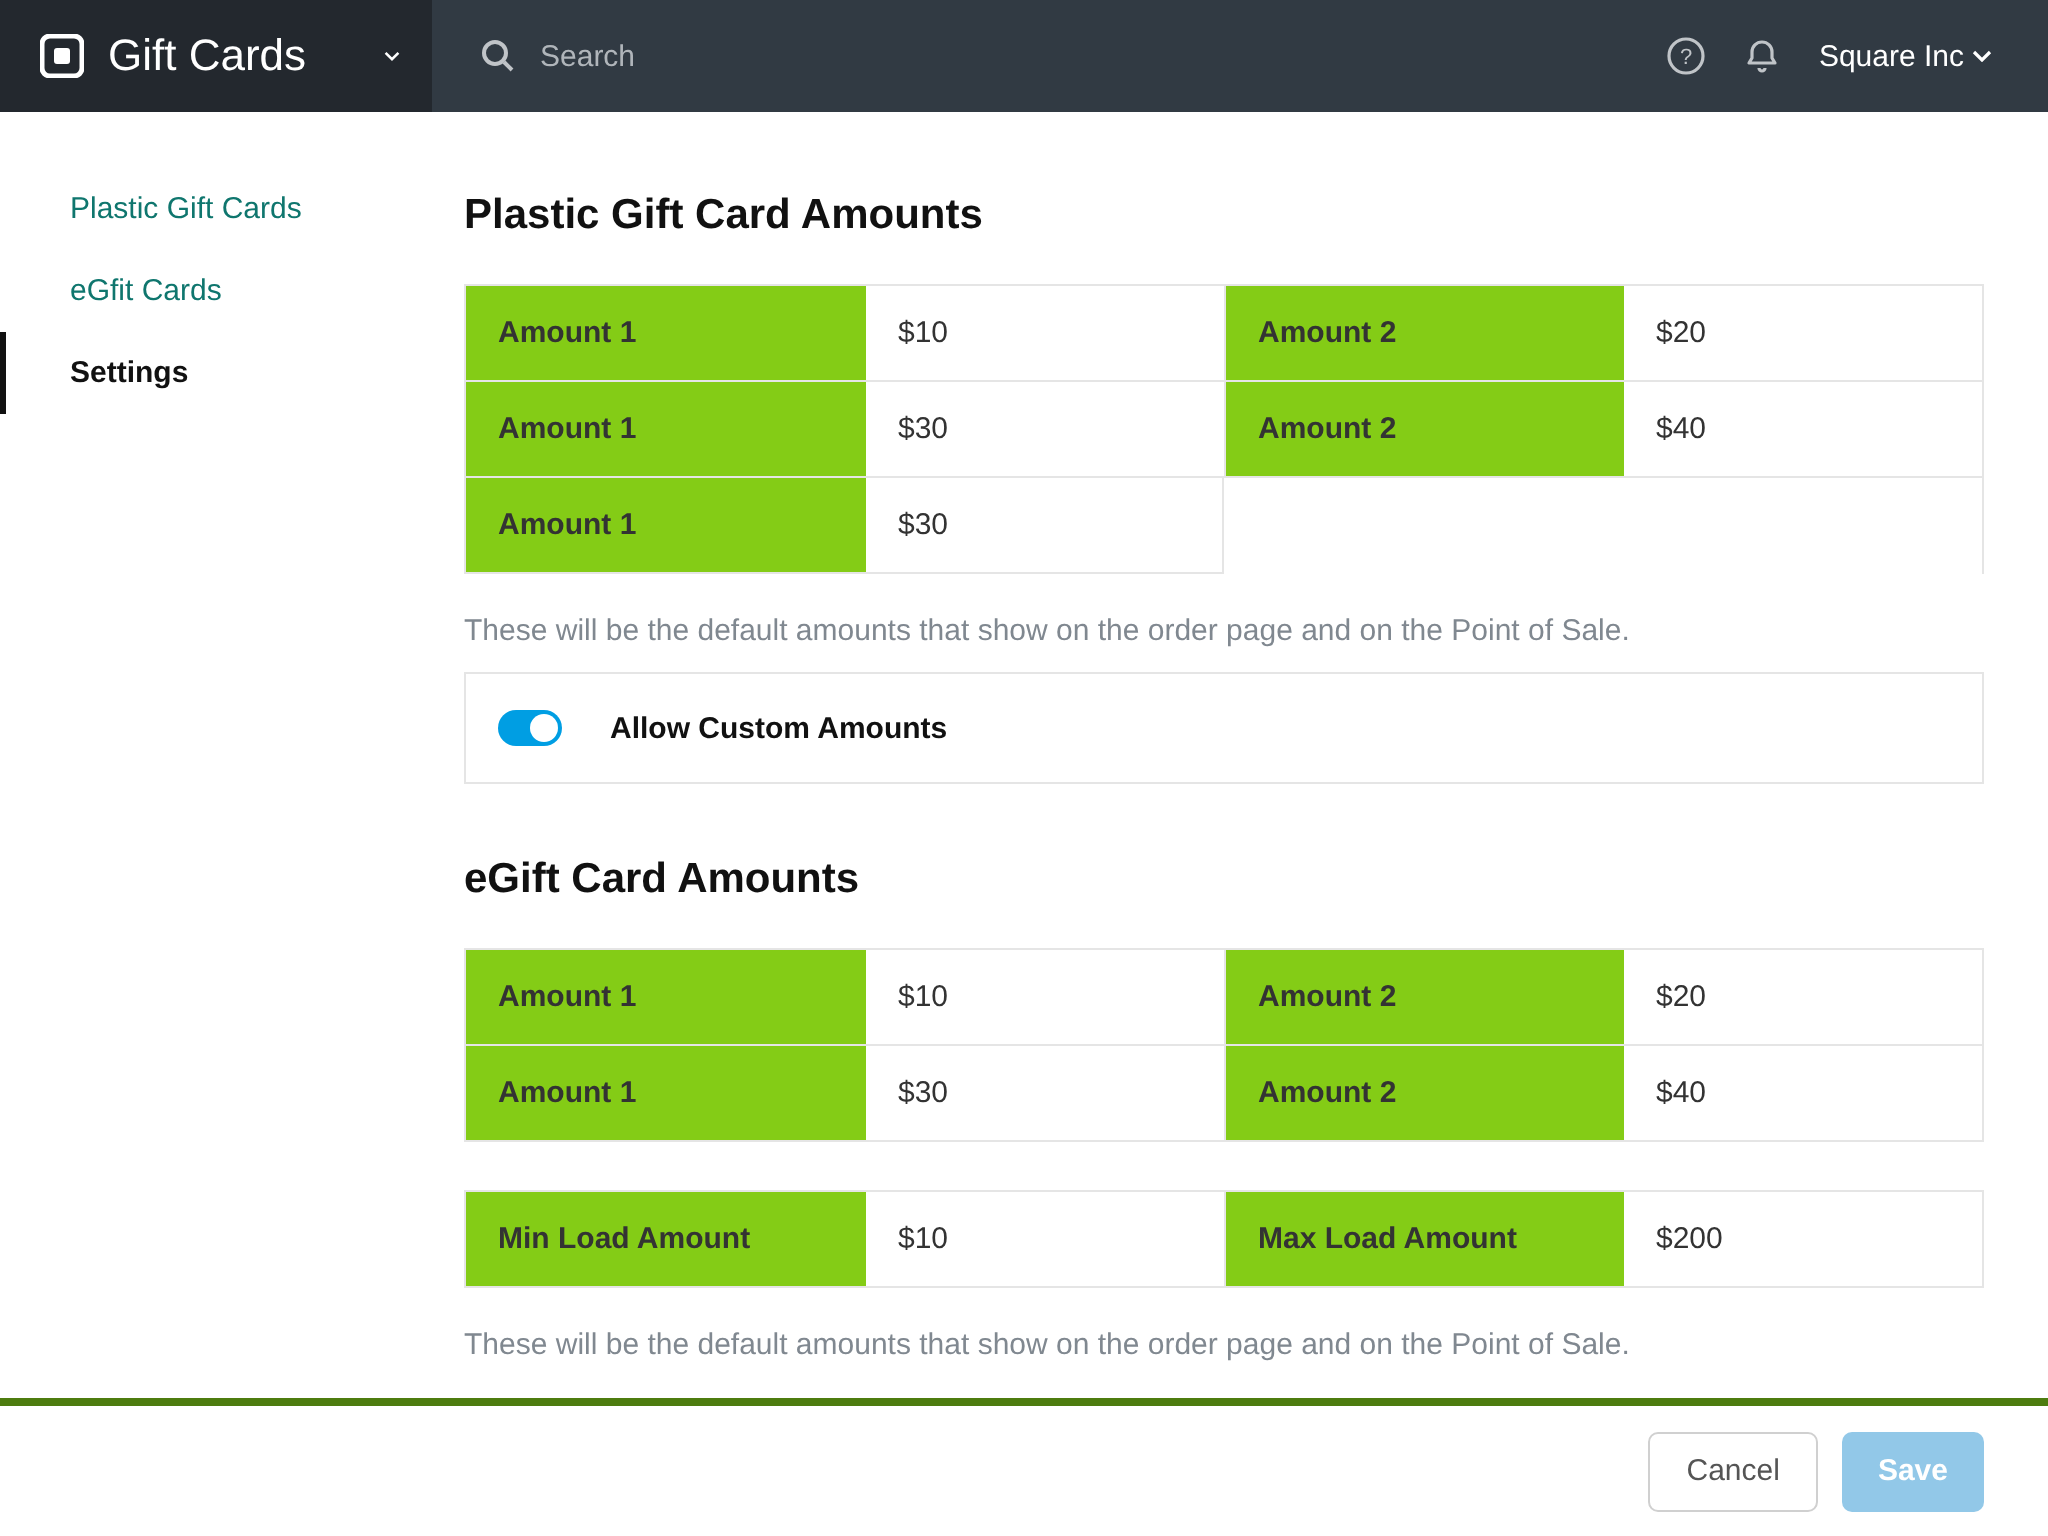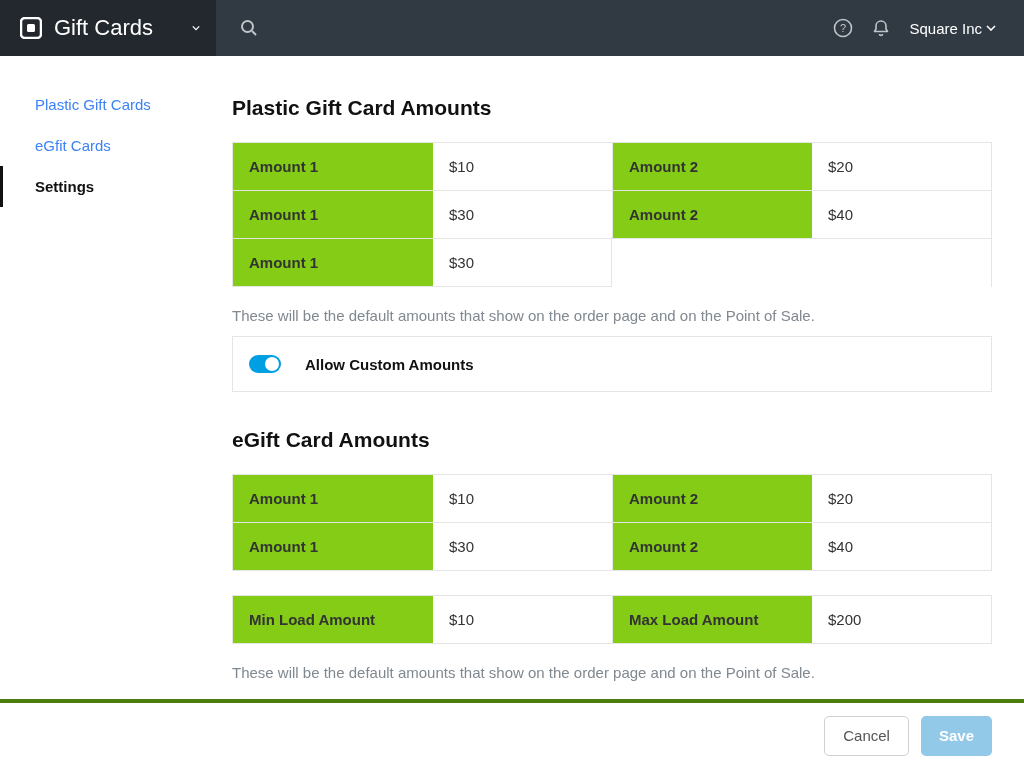--- a/index.html
+++ b/index.html
@@ -11,21 +11,21 @@
     .tb-caret { width:24px; display:flex; justify-content:center; align-items:center; padding-right:16px;}
     .tb-search { flex:1; display:flex; align-items:center; gap:12px; padding-left:24px; }
     .tb-search input { background:transparent; border:none; outline:none; color:#fff; font-size:15px; width: 300px; }
     .tb-search input::placeholder { color: #b0b5ba; }
     .tb-right { display:flex; align-items:center; gap:18px; padding-right:28px; }
     .tb-account { font-size:15px; color:#fff; display:flex; align-items:center; gap:4px;}
     .icon { display:inline-flex; }
 
     .body { flex:1; display:flex; min-height:0; }
     .sidebar { width:216px; padding-top:28px; }
-    .sidebar-item { padding: 12px 0 12px 32px; font-size:15px; color:#3b82f6; cursor:pointer; border-left:3px solid transparent; }
+    .sidebar-item { padding: 12px 0 12px 32px; font-size:15px; color:#0f766e; cursor:pointer; border-left:3px solid transparent; }
     .sidebar-item.active { font-weight:600; color:#111; border-left:3px solid #111; }
 
     .main { flex:1; overflow-y:auto; padding: 40px 32px 32px 16px; }
     .main-inner { max-width: 760px; }
     .section-title { font-size: 21px; font-weight: 700; margin-bottom: 22px; }
     .section + .section { margin-top: 36px; }
 
     .grid-table { display:flex; flex-wrap:wrap; border:1px solid #e5e5e5; border-bottom:none; }
     .grid-row { display:flex; width:100%; }
     .cell { padding:15px 16px; font-size:15px; border-bottom:1px solid #e5e5e5; }
@@ -70,20 +70,21 @@
           </svg>
       </span>
     </div>
     <div class="tb-search">
       <span class="icon">
         <svg width="18" height="18" viewBox="0 0 18 18">
             <circle cx="7.5" cy="7.5" r="5.5" stroke="#c0c4c8" stroke-width="2" fill="none"></circle>
             <line x1="12" y1="12" x2="16" y2="16" stroke="#c0c4c8" stroke-width="2"></line>
           </svg>
       </span>
+      <input type="text" placeholder="Search" style="">
     </div>
     <div class="tb-right">
       <span class="icon">
         <svg width="20" height="20" viewBox="0 0 20 20">
             <circle cx="10" cy="10" r="8.5" stroke="#c0c4c8" stroke-width="1.6" fill="none"></circle>
             <text x="10" y="14" text-anchor="middle" font-size="11" fill="#c0c4c8" font-family="Arial">?</text>
           </svg>
       </span>
       <span class="icon">
         <svg width="20" height="20" viewBox="0 0 20 20">

